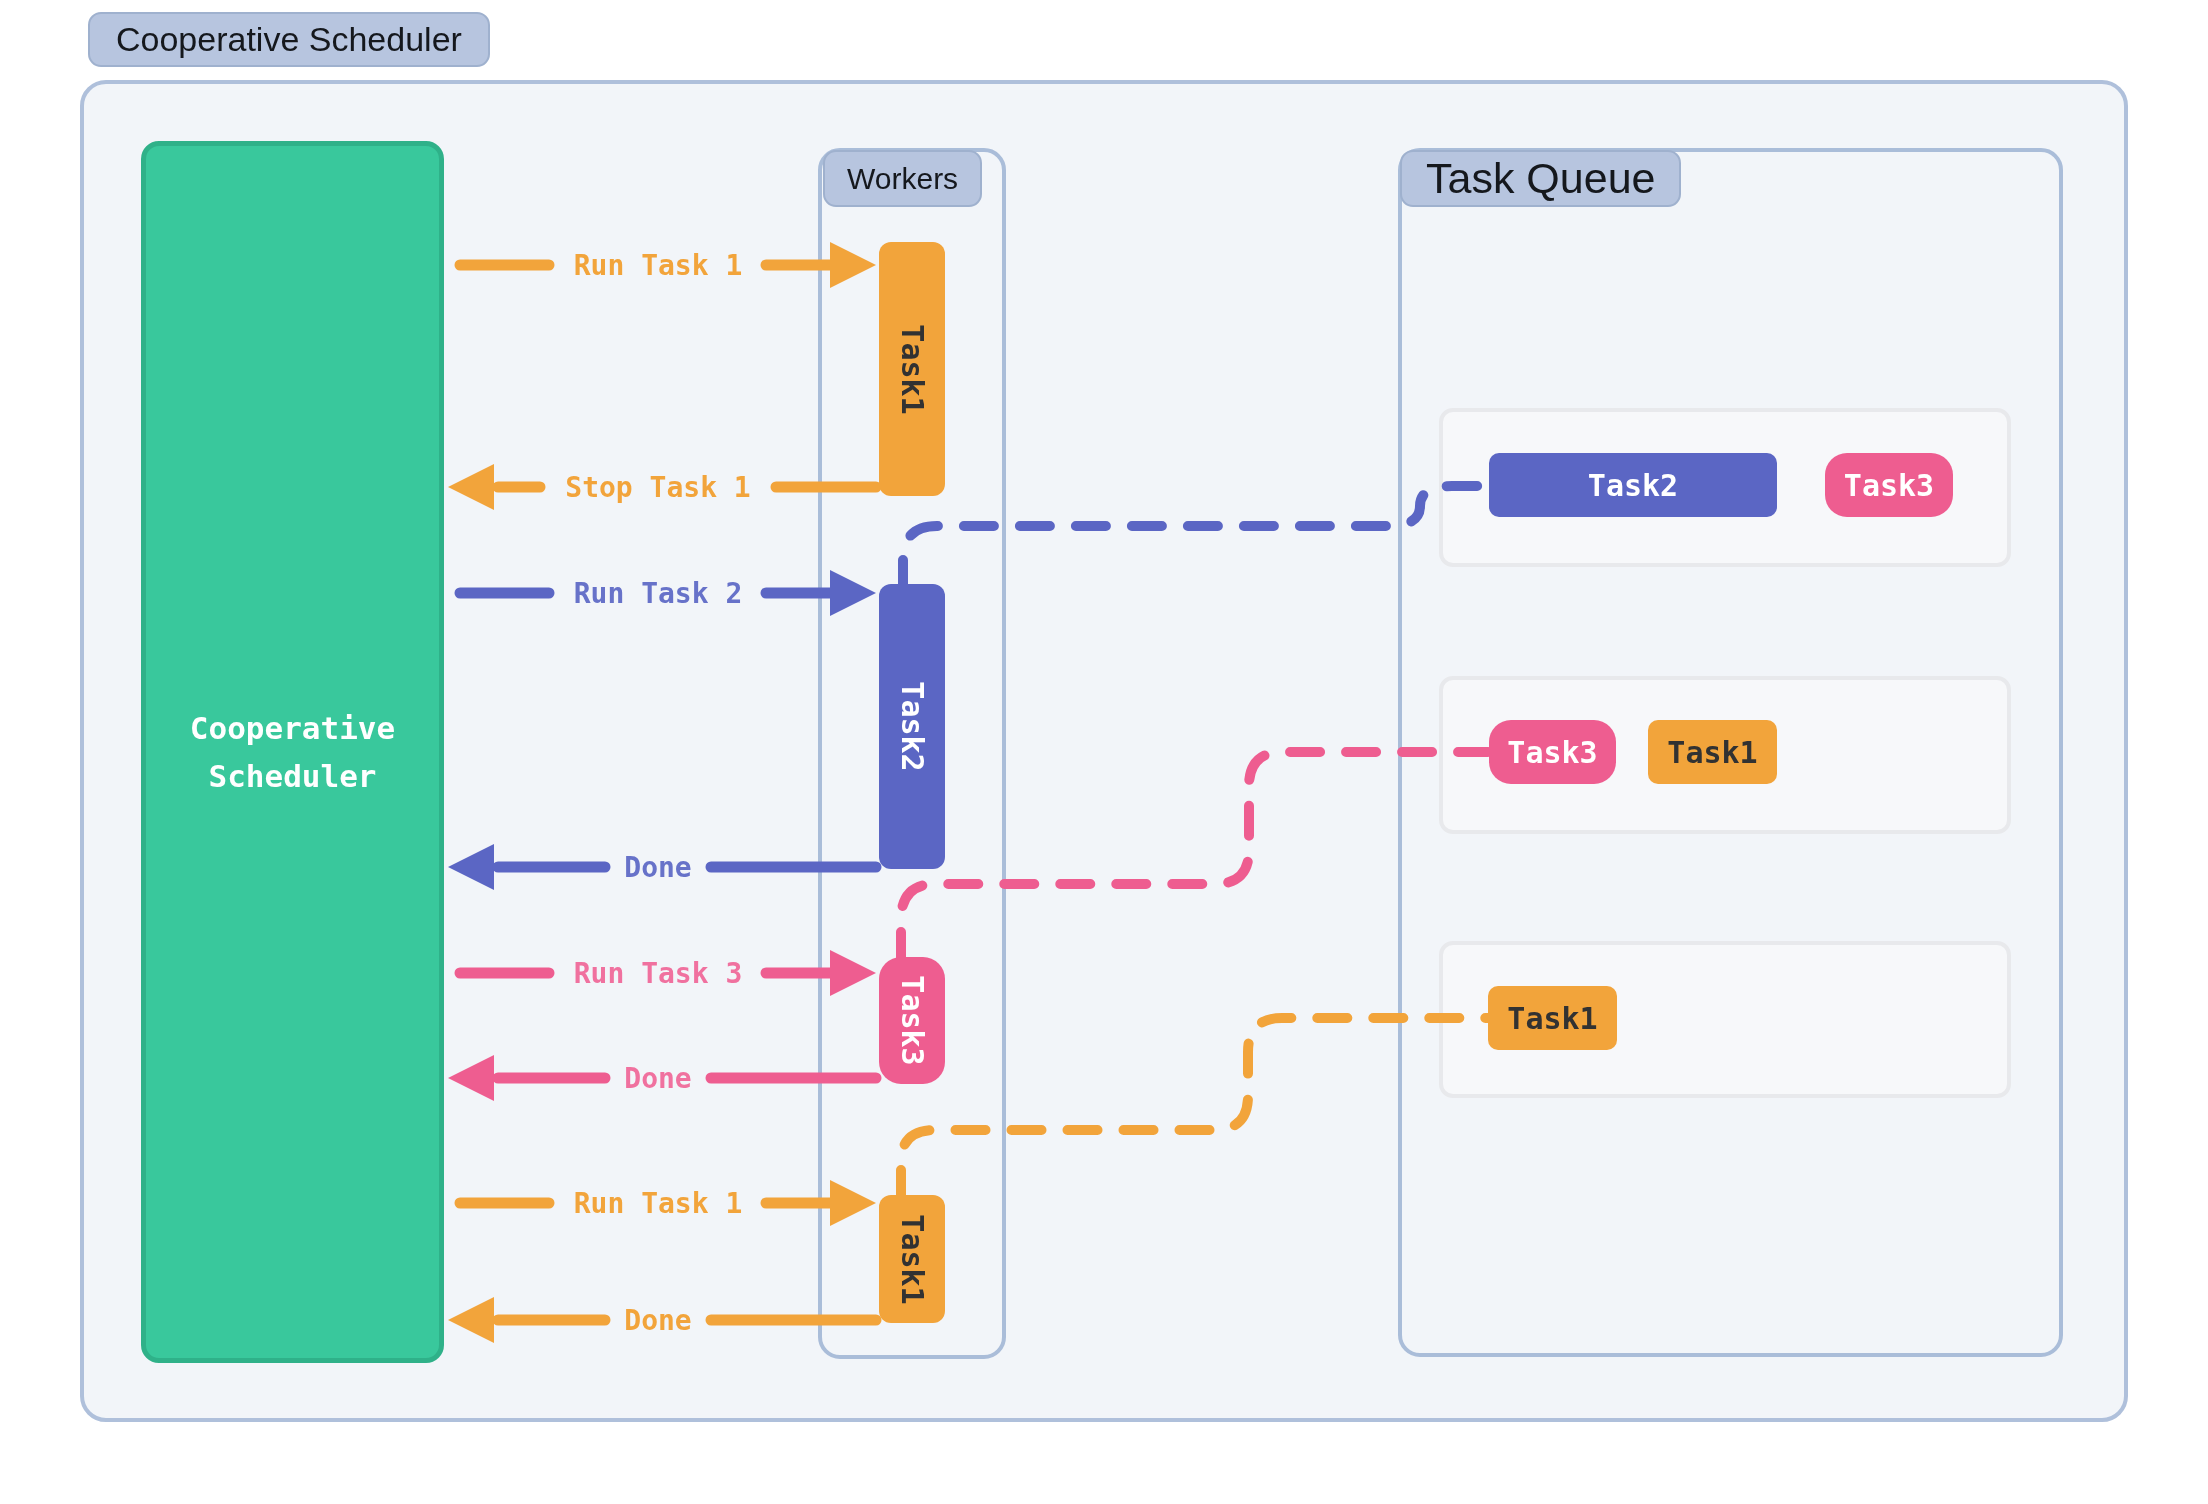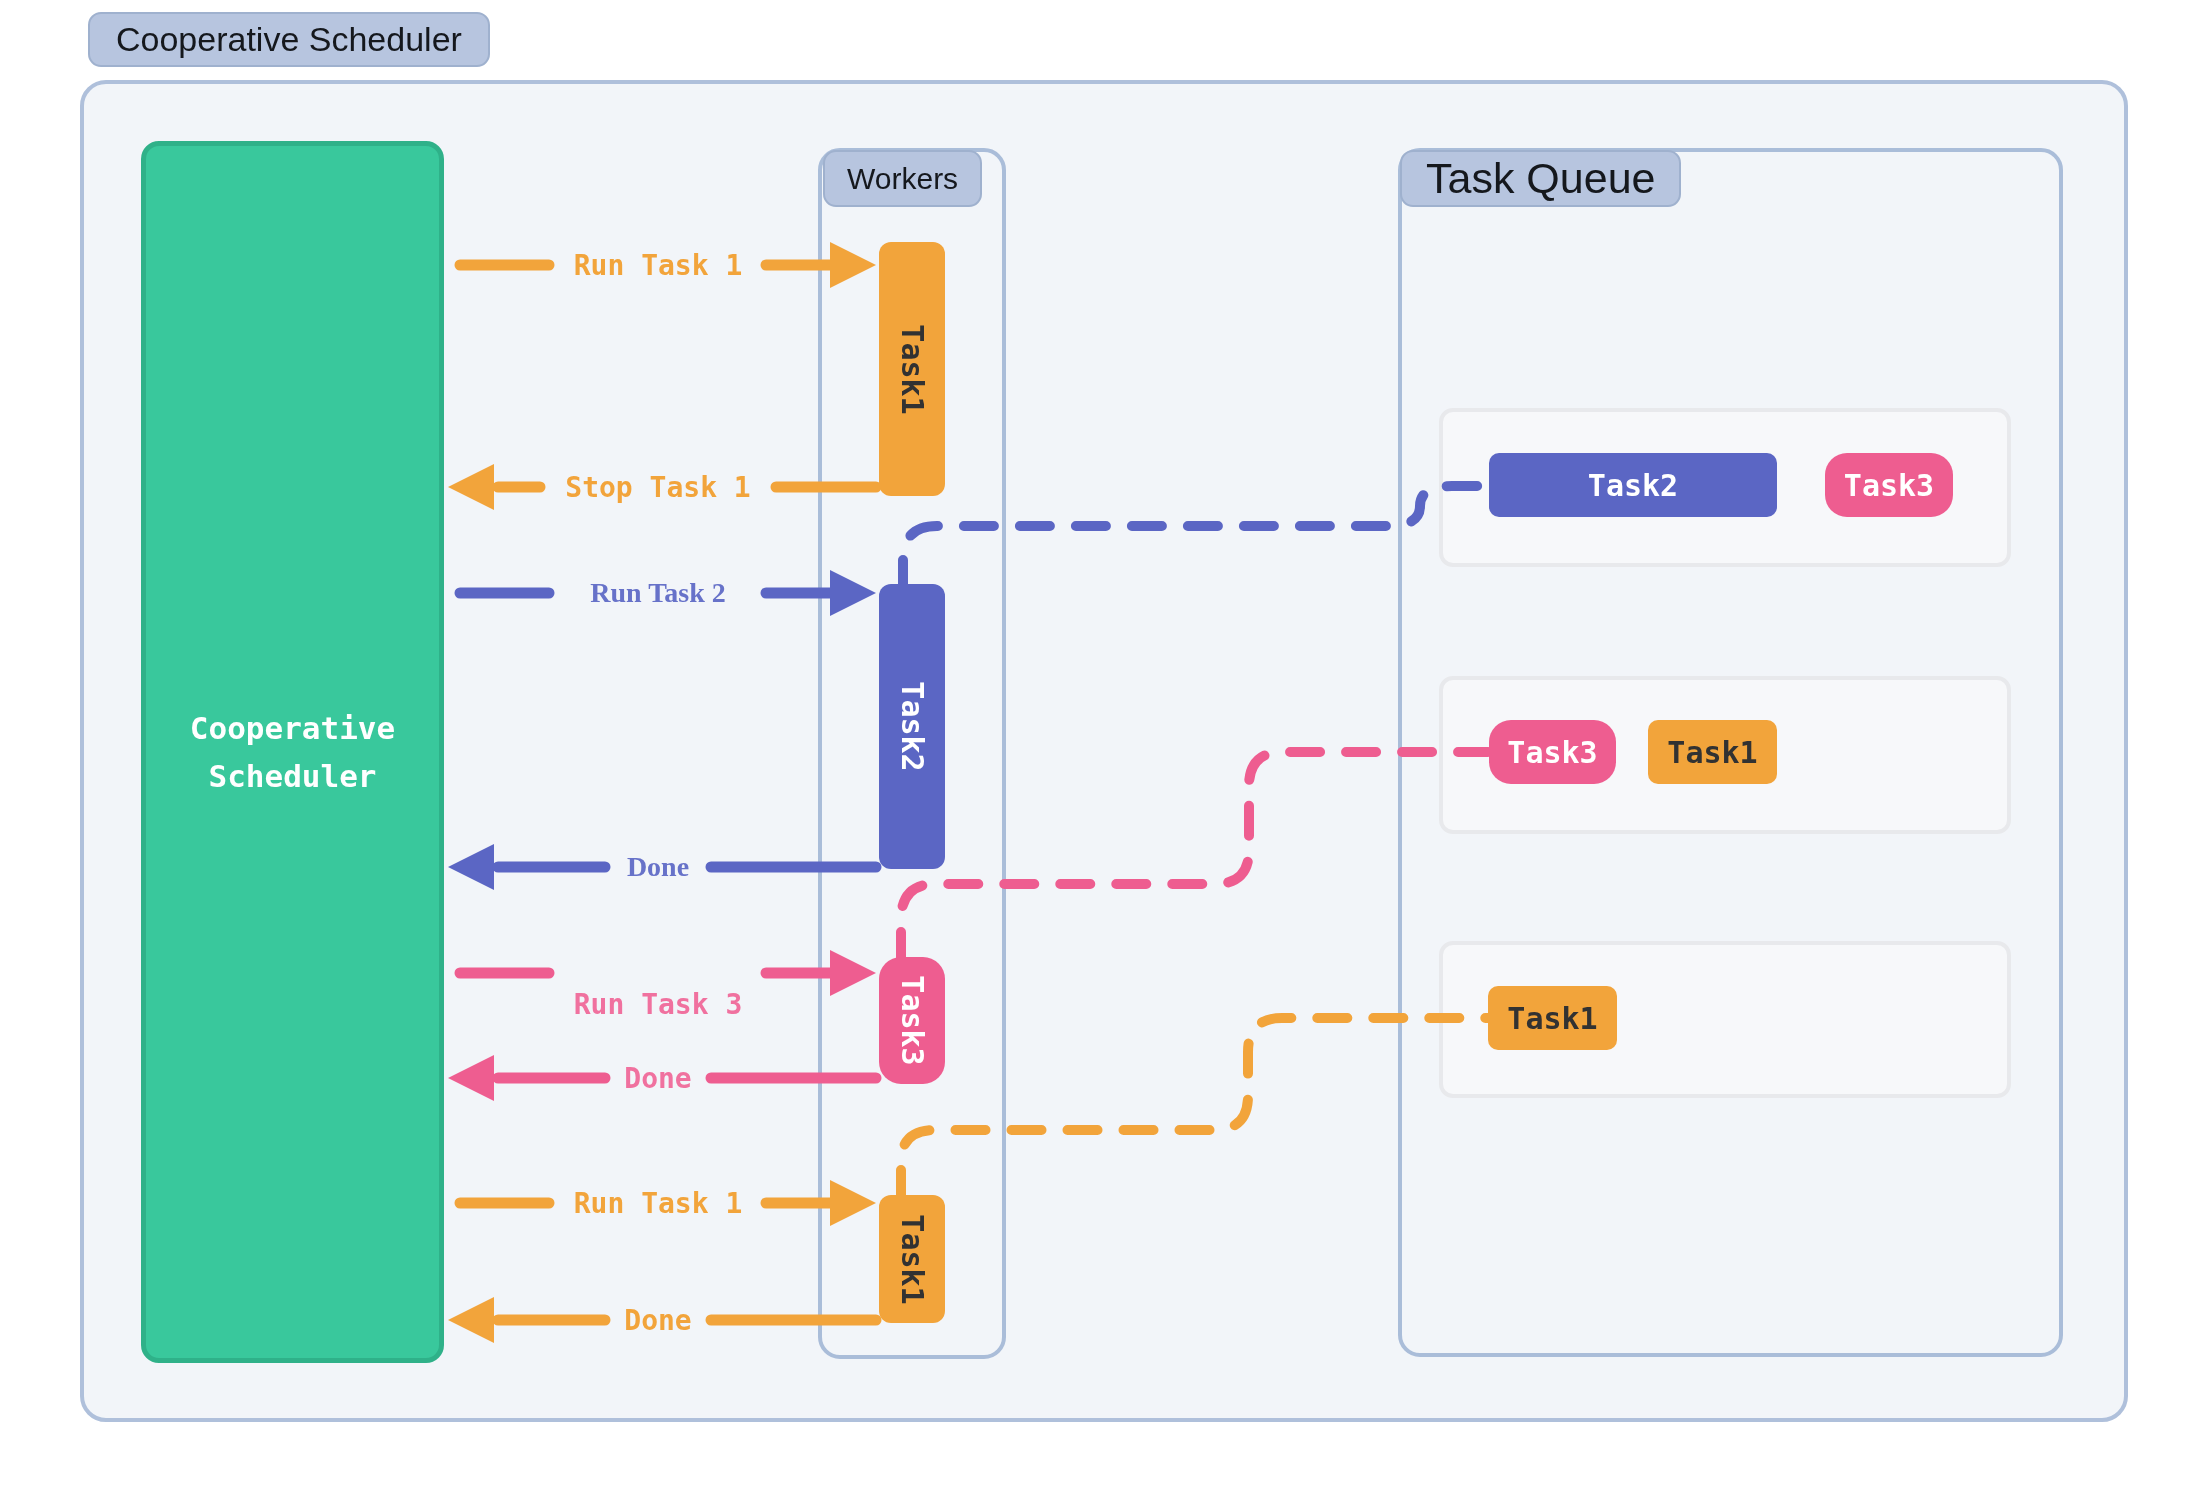--- a/index.html
+++ b/index.html
@@ -106,21 +106,21 @@
 
   .msg-label{
     position:absolute;
     transform:translate(-50%,-50%);
     font-family:"DejaVu Sans Mono",monospace;
     font-weight:bold;font-size:28px;
     white-space:nowrap;
     z-index:5;
   }
   .t-orange{color:var(--orangeLabel);}
-  .t-indigo{color:var(--indigoLabel);font-family:Liberation Serif, serif;}
+  .t-indigo{color:var(--indigoLabel);}
   .t-pink{color:var(--pinkLabel);}
 </style>
 </head>
 <body>
 
 <div class="stage">
 
   <div class="badge" style="left:88px;top:12px;height:55px;">
     <span>Cooperative Scheduler</span>
   </div>
@@ -213,18 +213,18 @@
     <span>Workers</span>
   </div>
   <div class="badge" style="left:1400px;top:150px;height:57px;padding:0 24px;font-size:43px;">
     <span>Task Queue</span>
   </div>
 
   <div class="msg-label t-orange" style="left:658px;top:265px;">Run Task 1</div>
   <div class="msg-label t-orange" style="left:658px;top:487px;">Stop Task 1</div>
   <div class="msg-label t-indigo" style="left:658px;top:593px;">Run Task 2</div>
   <div class="msg-label t-indigo" style="left:658px;top:867px;">Done</div>
-  <div class="msg-label t-pink" style="left:658px;top:1004px;">Run Task 3</div>
+  <div class="msg-label t-pink" style="left:658px;top:973px;">Run Task 3</div>
   <div class="msg-label t-pink" style="left:658px;top:1078px;">Done</div>
   <div class="msg-label t-orange" style="left:658px;top:1203px;">Run Task 1</div>
   <div class="msg-label t-orange" style="left:658px;top:1320px;">Done</div>
 
 </div>
 
 </body></html>

